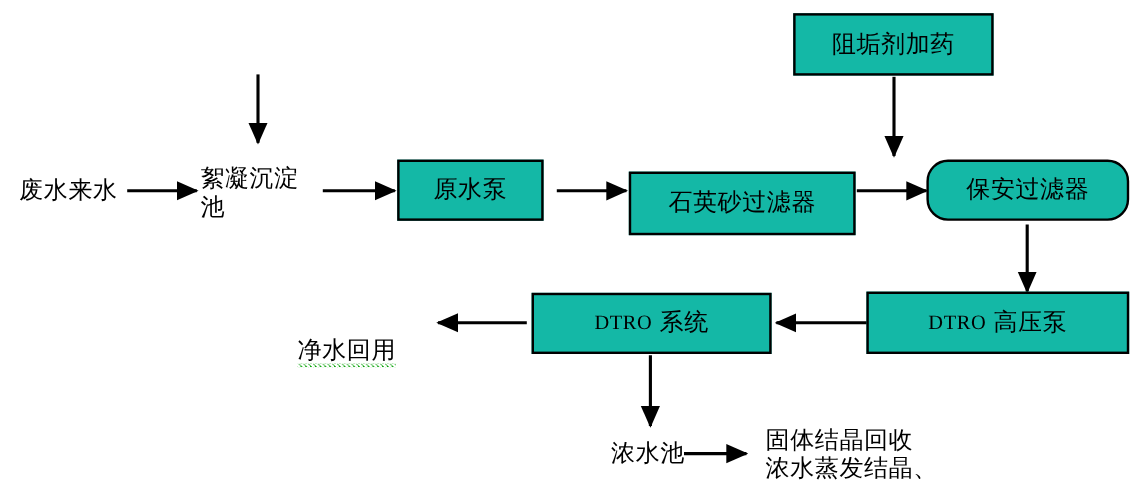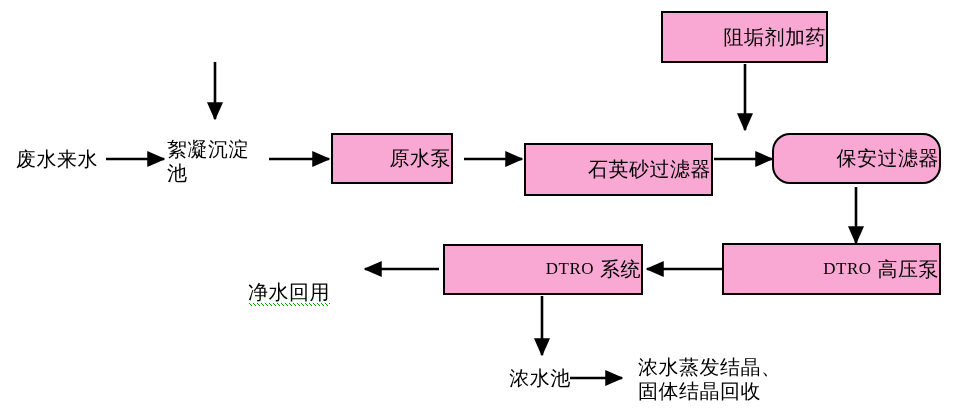--- a/index.html
+++ b/index.html
@@ -28,22 +28,21 @@
     box-sizing: border-box;
     display: flex;
     align-items: center;
     justify-content: center;
     text-align: center;
     color: #000000;
     line-height: 1.22;
   }
   .node.boxed {
     border: 2px solid #000000;
-    background: #f9a8d4;
-    justify-content: flex-end;
+    background: #14b8a6;
   }
   .node.plain {
     background: transparent;
   }
   .label-cjk {
     font-family: "Liberation Sans", "DejaVu Sans", sans-serif;
     font-size: 20px;
     letter-spacing: 0.5px;
   }
   .mixed .lat {
@@ -138,17 +137,17 @@
 
   <div class="node plain label-cjk" style="left:234px; top:252px; width:110px; height:34px;margin-top:24px;">
     <span class="spell">净水回用</span>
   </div>
 
   <div class="node plain label-cjk" style="left:495px; top:361px; width:90px; height:34px;">
     <span>浓水池</span>
   </div>
 
   <div class="node plain twoline label-cjk" style="left:638px; top:348px; width:250px; height:62px; justify-content:center;">
+    <span>固体结晶回收</span>
     <span>浓水蒸发结晶、</span>
-    <span>固体结晶回收</span>
   </div>
 
 </div>
 
 </body></html>

